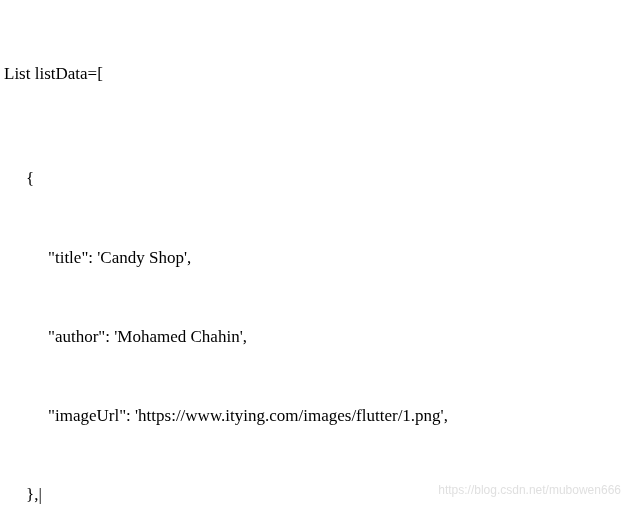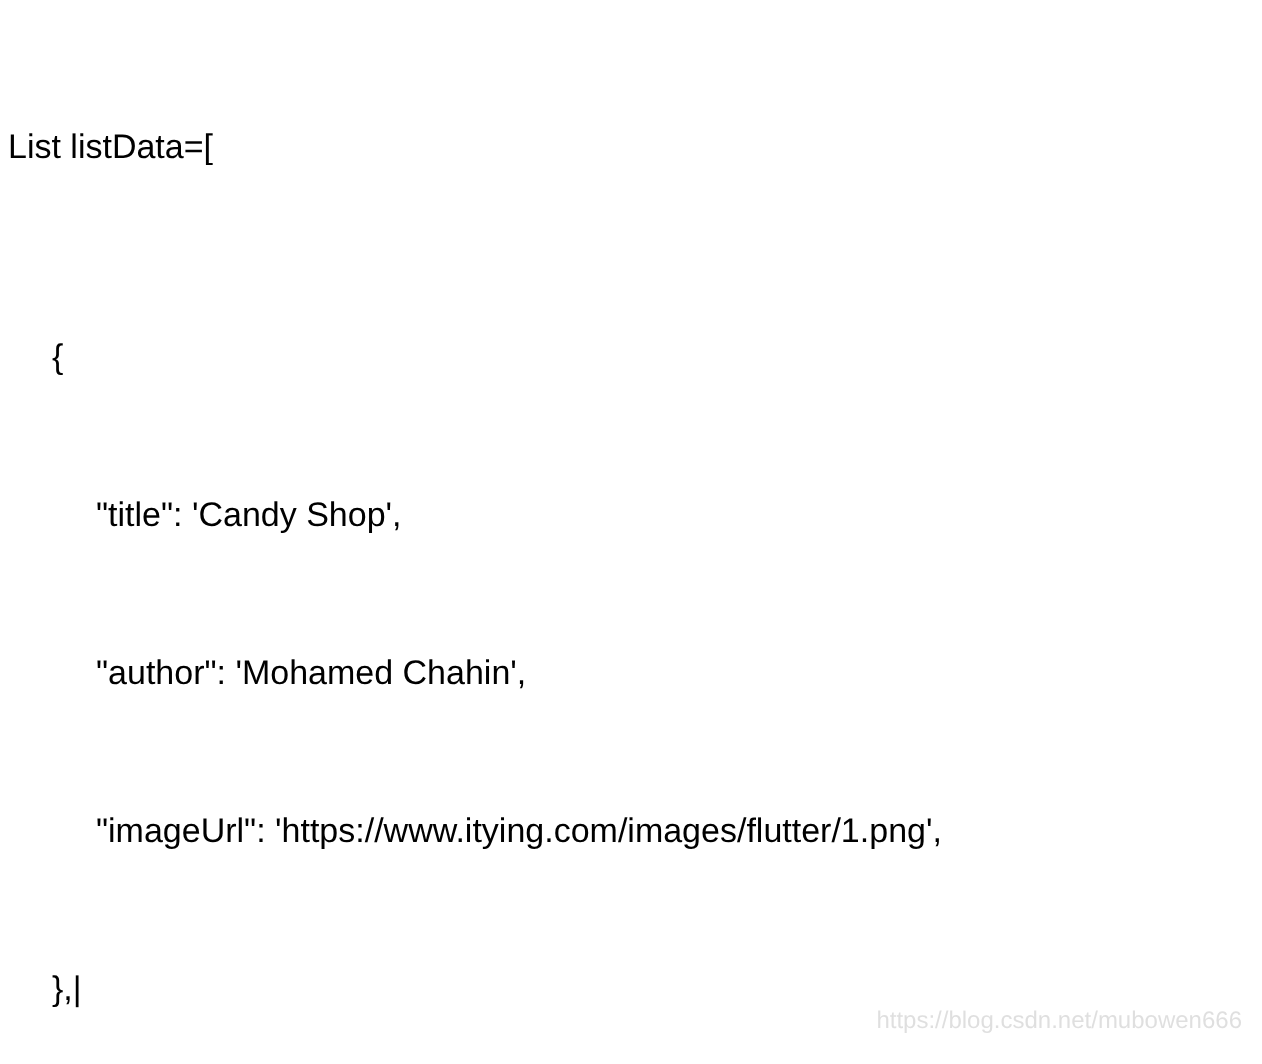--- a/index.html
+++ b/index.html
@@ -16,28 +16,29 @@
       line-height: 1.55;
       width: 631px;
       overflow: hidden;
     }
     .code-block {
       white-space: pre;
       font-family: "Segoe UI", Arial, sans-serif;
     }
     .line {
       display: block;
+      font-family: Liberation Serif, serif;
     }
     .i0 { padding-left: 0; }
     .i1 { padding-left: 22px; }
     .i2 { padding-left: 44px; }
     .watermark {
       position: absolute;
       right: 10px;
-      bottom: 12px;
+      bottom: 32px;
       color: rgba(150,150,150,0.3);
       font-size: 12px;
       pointer-events: none;
     }
   </style>
 </head>
 <body>
 
 <div class="code-block">
   <span class="line i0">List listData=[</span>

